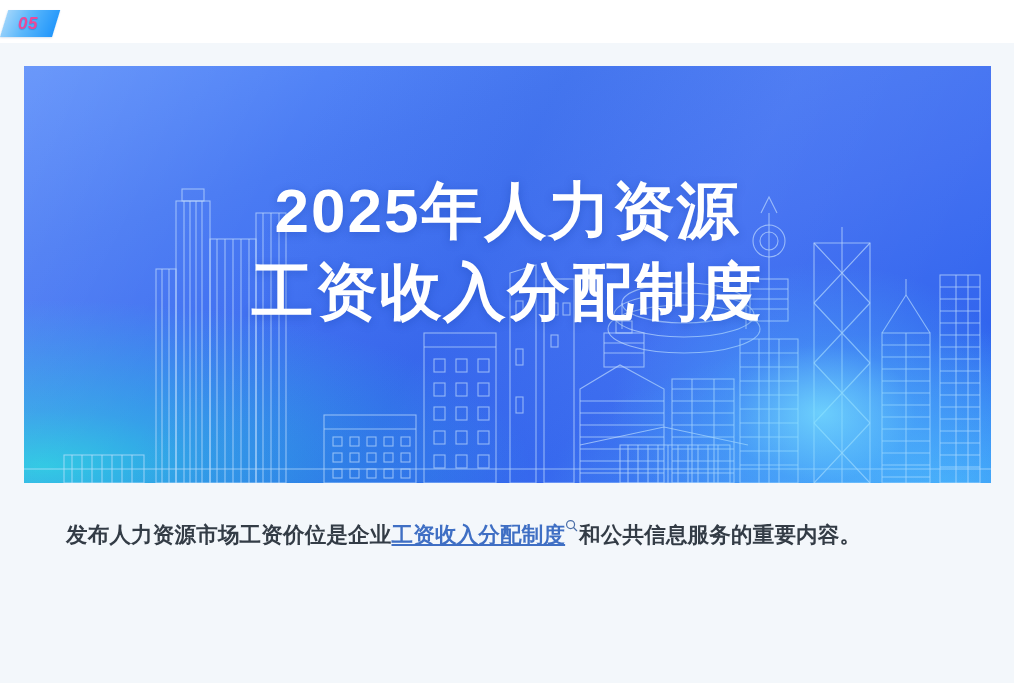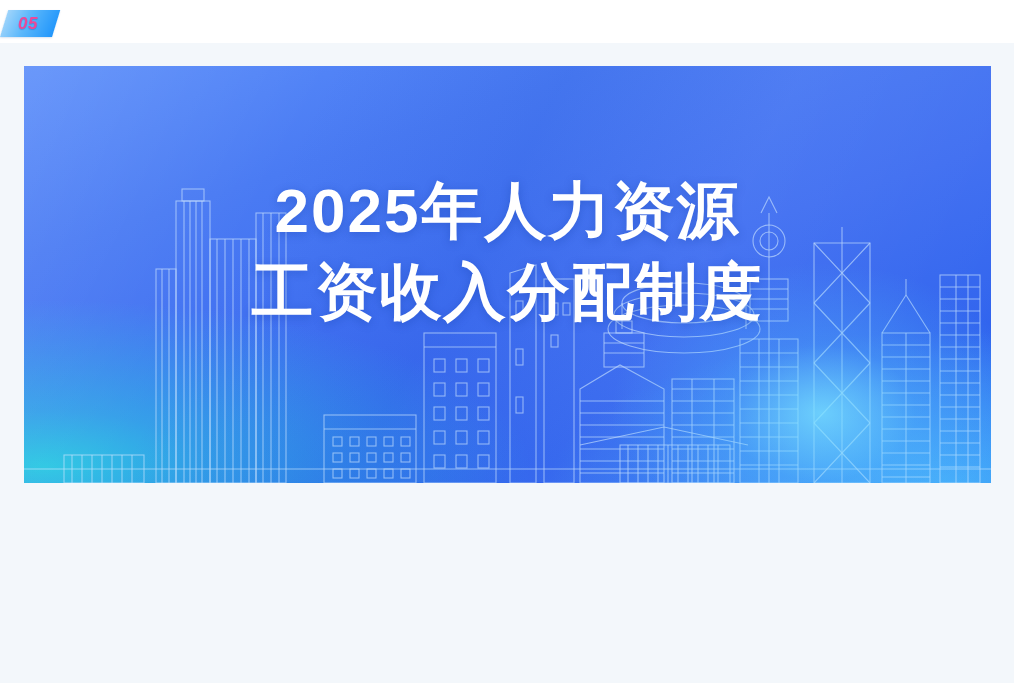--- a/index.html
+++ b/index.html
@@ -300,14 +300,20 @@
 
     <div id="banner-glow"></div>
 
     <div id="banner-title">
       <span class="tline">2025年人力资源</span>
       <span class="tline">工资收入分配制度</span>
     </div>
   </div>
 
   <div id="body-copy">
+    <div class="para-line lead">
+      <span>发布人力资源市场工资价位是企业</span><a class="link" href="#">工资收入分配制度</a><span class="sup-search"><svg viewBox="0 0 14 14" width="13" height="13" fill="none" stroke="#4a6ea8" stroke-width="1.3">
+            <circle cx="6" cy="6" r="4.3"></circle>
+            <path d="M9.2 9.2 L12.6 12.6" stroke-linecap="round"></path>
+          </svg></span><span>和公共信息服务的重要内容。</span>
+    </div>
   </div>
 </div>
 
 </body></html>

